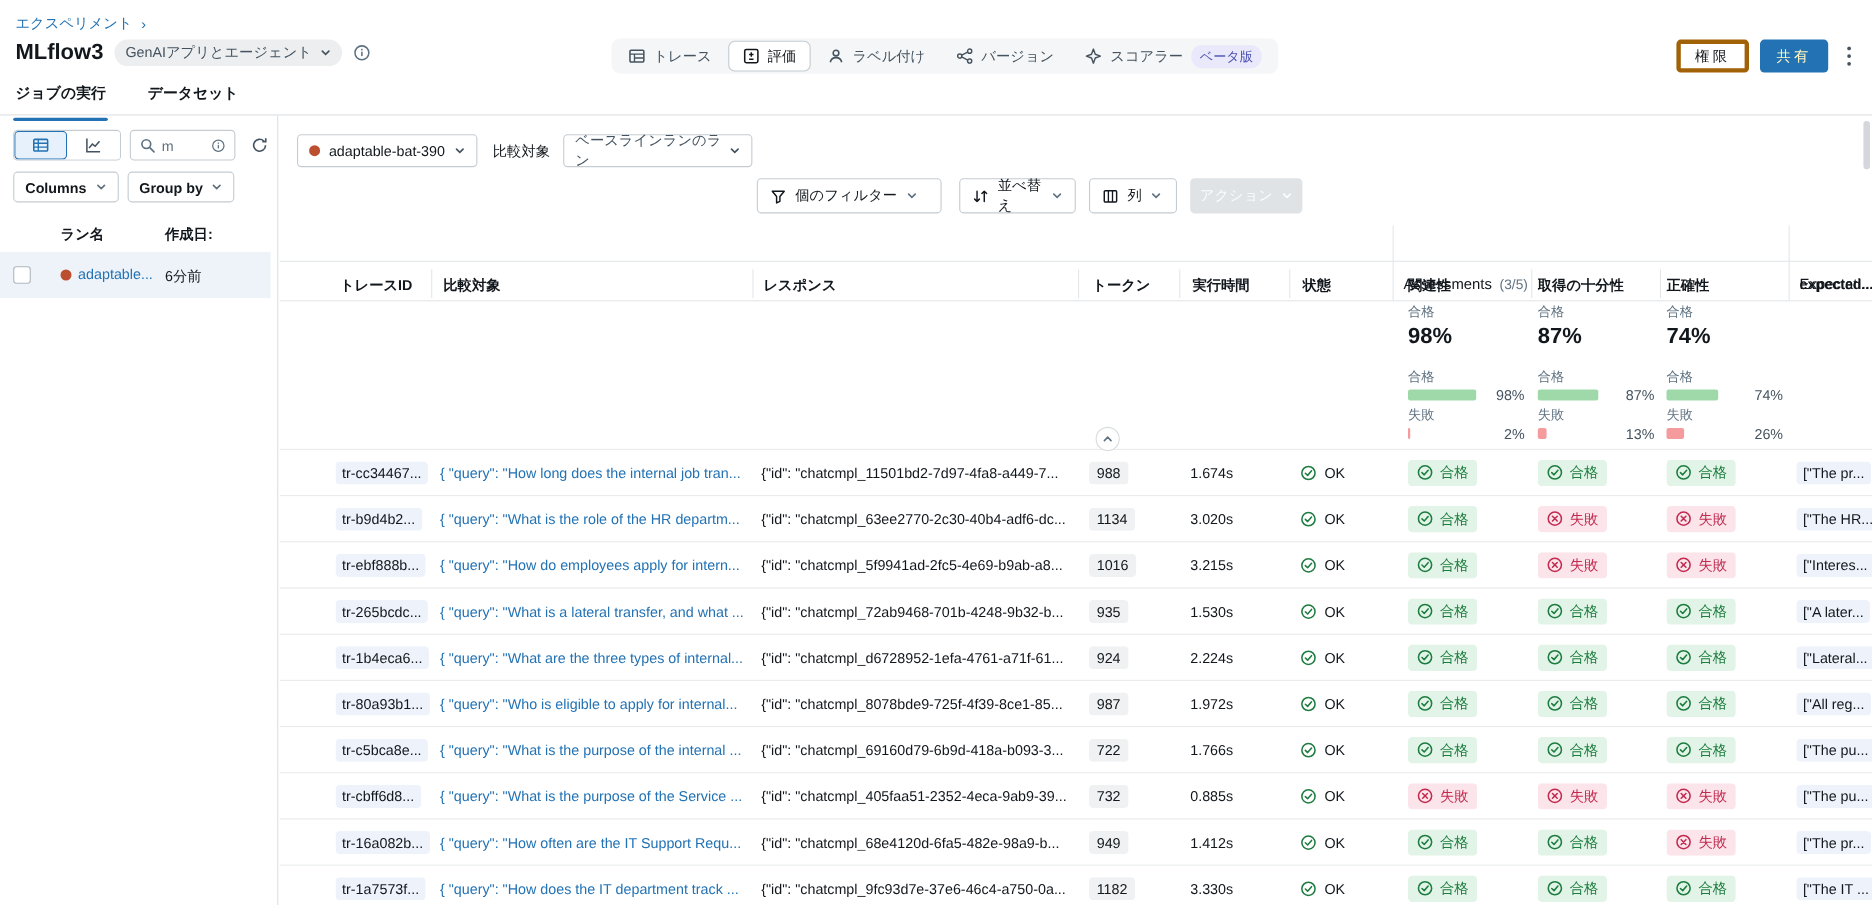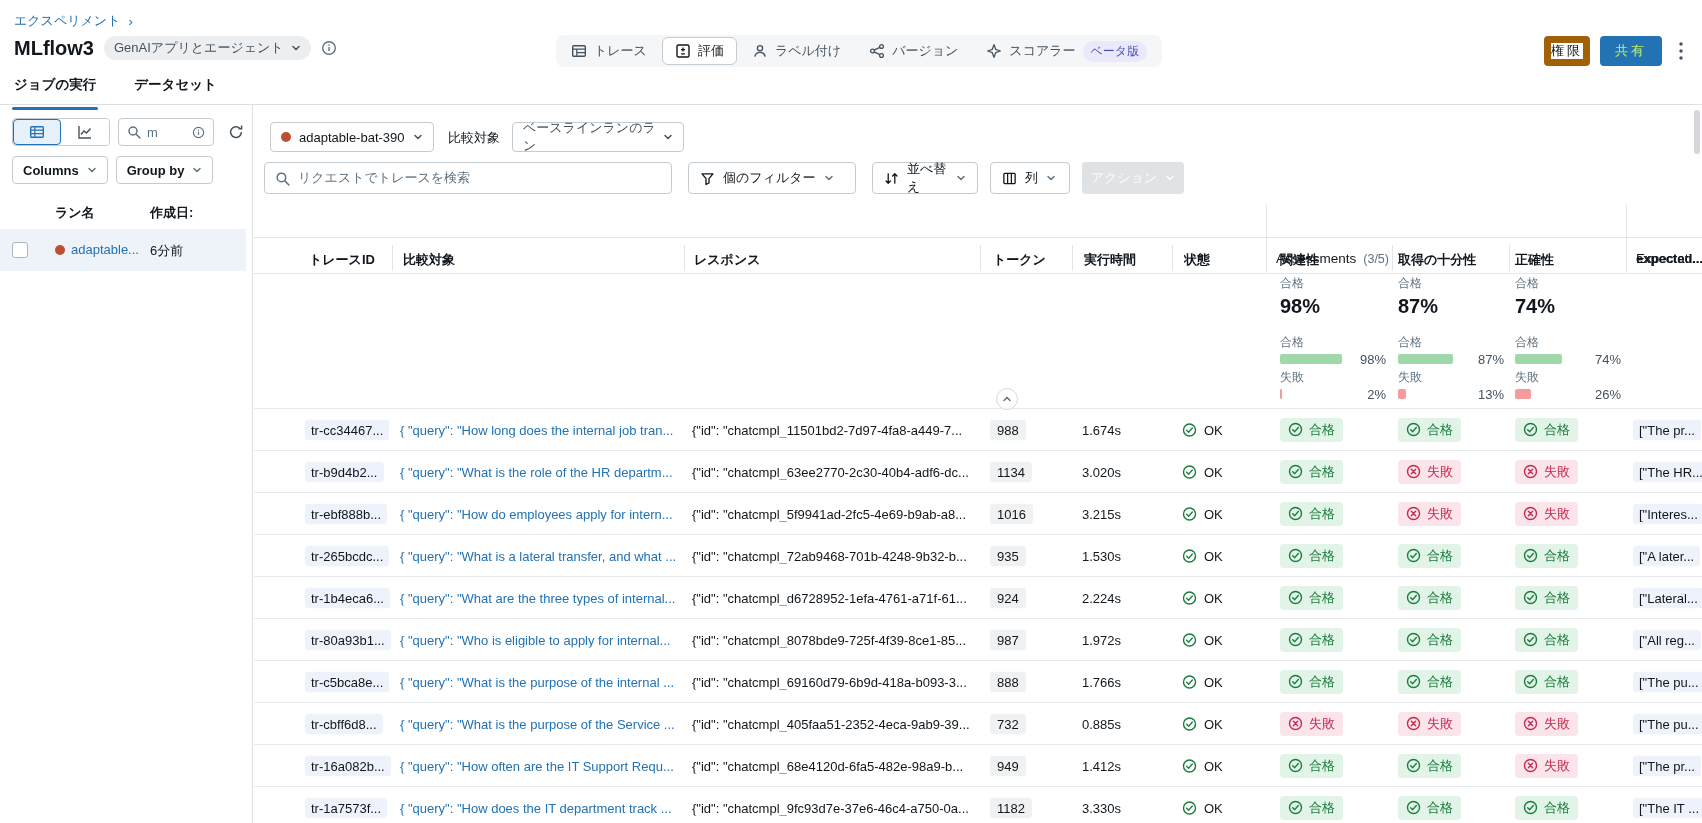--- a/index.html
+++ b/index.html
@@ -20,22 +20,22 @@
   .center-nav { position:absolute; top:35px; left:556px; height:32px; background:#f5f6f7;
     border-radius:8px; display:flex; align-items:center; padding:0 2px; gap:2px; }
   .nav-item { display:flex; align-items:center; gap:7px; padding:0 12px; height:28px; color:#44535f;
     border-radius:6px; border:1px solid transparent; cursor:pointer; white-space:nowrap; }
   .nav-item.active { background:#fff; border-color:#c4cbd1; color:#11171c; }
   .beta-badge { background:#e9e9fb; color:#4a50b0; border-radius:10px; padding:2px 8px; font-size:12px; }
 
   .header-actions { position:absolute; top:36px; right:12px; display:flex; gap:10px; align-items:center; }
   .btn { height:30px; border-radius:4px; display:flex; align-items:center; justify-content:center;
     cursor:pointer; white-space:nowrap; }
-  .btn-outline { border:7px solid #a16207; background:#fff; padding:0 0; letter-spacing:3px; }
-  .btn-primary { background:#2272b4; color:#bef264; padding:0 15px; letter-spacing:3px; }
+  .btn-outline { border:4px solid #a16207; background:#fff; padding:0 13px; letter-spacing:3px; }
+  .btn-primary { background:#2272b4; color:#fef9c3; padding:0 15px; letter-spacing:3px; }
   .kebab { width:18px; height:30px; display:flex; align-items:center; justify-content:center;
     color:#44535f; cursor:pointer; }
 
   
   .page-tabs { position:absolute; top:76px; left:14px; display:flex; gap:38px; height:28px; }
   .ptab { font-weight:700; font-size:13.5px; color:#11171c; cursor:pointer; position:relative; }
   .ptab.active::after { content:""; position:absolute; left:-2px; right:-2px; bottom:-6px; height:3px;
     background:#2272b4; border-radius:2px; }
   .tabs-divider { position:absolute; top:104px; left:0; width:1702px; height:1px; background:#dde0e3; }
 
@@ -317,29 +317,20 @@
     <div class="compare-label">比較対象</div>
     <div class="baseline-select">
       <span>ベースラインランのラン</span>
       <span class="chev">
           <svg width="10" height="10" viewBox="0 0 10 10">
             <path d="M2 3.5 5 6.5 8 3.5" stroke="#44535f" stroke-width="1.5" fill="none" stroke-linecap="round"></path>
           </svg>
         </span>
     </div>
 
-    <div class="trace-search">
-      <span>
-          <svg width="15" height="15" viewBox="0 0 14 14">
-            <circle cx="6" cy="6" r="4" fill="none" stroke="currentColor" stroke-width="1.4"></circle>
-            <path d="M9.2 9.2 13 13" stroke="currentColor" stroke-width="1.4" stroke-linecap="round"></path>
-          </svg>
-        </span>
-      <span>リクエストでトレースを検索</span>
-    </div>
     <div class="tool-btn filter-btn">
       <span>
           <svg width="15" height="15" viewBox="0 0 16 16">
             <path d="M2.2 3h11.6L9.6 8.2v4.6l-3.2 1.6V8.2Z" fill="none" stroke="currentColor" stroke-width="1.4" stroke-linejoin="round"></path>
           </svg>
         </span>
       <span>個のフィルター</span>
       <span class="chev">
           <svg width="10" height="10" viewBox="0 0 10 10">
             <path d="M2 3.5 5 6.5 8 3.5" stroke="currentColor" stroke-width="1.5" fill="none" stroke-linecap="round"></path>
@@ -729,21 +720,21 @@
                 </svg>
               </span>
               <span>合格</span>
             </span></div>
           <div class="cell c-exp"><span class="pill-exp">["All reg...</span></div>
         </div>
         <div class="trace-row">
           <div class="cell c-id"><span class="pill-id">tr-c5bca8e...</span></div>
           <div class="cell c-req">{ "query": "What is the purpose of the internal ...</div>
           <div class="cell c-res">{"id": "chatcmpl_69160d79-6b9d-418a-b093-3...</div>
-          <div class="cell c-tok"><span class="pill-tok">888</span></div>
+          <div class="cell c-tok"><span class="pill-tok">722</span></div>
           <div class="cell c-dur">1.766s</div>
           <div class="cell c-stat">
             <span class="ok-ic">
               <svg width="15" height="15" viewBox="0 0 16 16">
                 <circle cx="8" cy="8" r="6.4" fill="none" stroke="currentColor" stroke-width="1.5"></circle>
                 <path d="M5 8.2 7.2 10.3 11 5.9" fill="none" stroke="currentColor" stroke-width="1.5" stroke-linecap="round" stroke-linejoin="round"></path>
               </svg>
             </span>
             <span>OK</span>
           </div>

